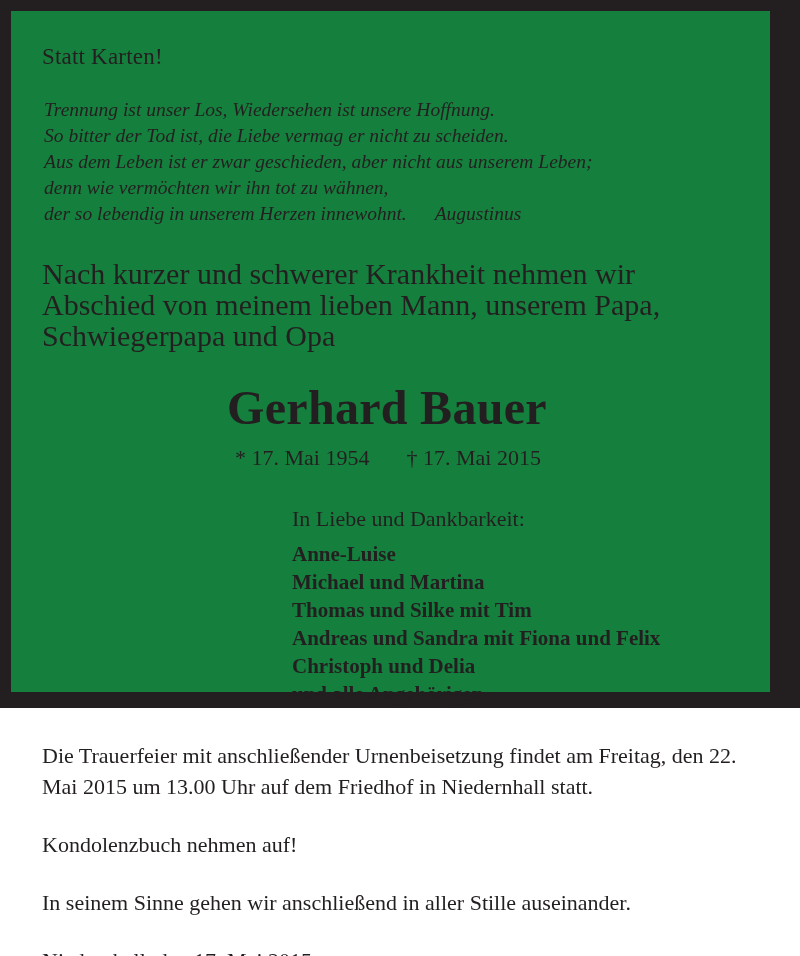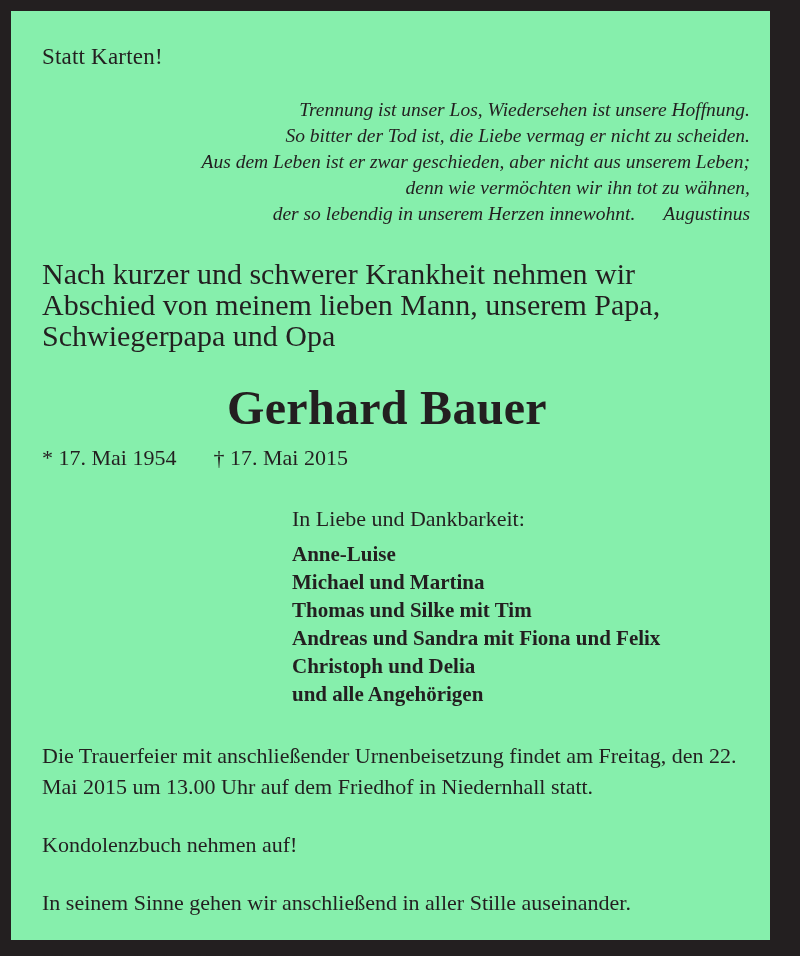--- a/index.html
+++ b/index.html
@@ -12,22 +12,22 @@
     width: 800px;
     height: 956px;
     overflow: hidden;
     font-family: "Liberation Serif", "DejaVu Serif", serif;
     color: #231f20;
   }
 
   .notice-frame {
     box-sizing: border-box;
     width: 800px;
-    height: 956px;
-    background: #86efac;
+    height: 708px;
+    background: #15803d;
     border-top: 11px solid #231f20;
     border-left: 11px solid #231f20;
     border-right: 30px solid #231f20;
     border-bottom: 16px solid #231f20;
   }
 
   .notice-body {
     box-sizing: border-box;
     width: 100%;
     height: 100%;
@@ -37,21 +37,20 @@
   .statt-karten {
     font-size: 23px;
     line-height: 1.2;
     letter-spacing: 0.2px;
     margin: 0 0 26px 0;
   }
 
   .verse {
     margin: 0 0 31px 0;
     padding-left: 2px;
-    text-align: right;
   }
   .verse-line {
     font-style: italic;
     font-size: 19.5px;
     line-height: 26px;
     white-space: pre;
   }
   .verse-attribution {
     font-style: italic;
     padding-left: 28px;
@@ -67,20 +66,21 @@
     text-align: center;
     font-size: 48px;
     font-weight: bold;
     line-height: 1.05;
     letter-spacing: 0.3px;
     margin: 0 0 12px 0;
     padding-right: 18px;
   }
 
   .life-dates {
+    text-align: center;
     font-size: 22px;
     line-height: 1.2;
     margin: 0 0 34px 0;
     padding-right: 16px;
   }
   .date-gap {
     display: inline-block;
     width: 26px;
   }
 

